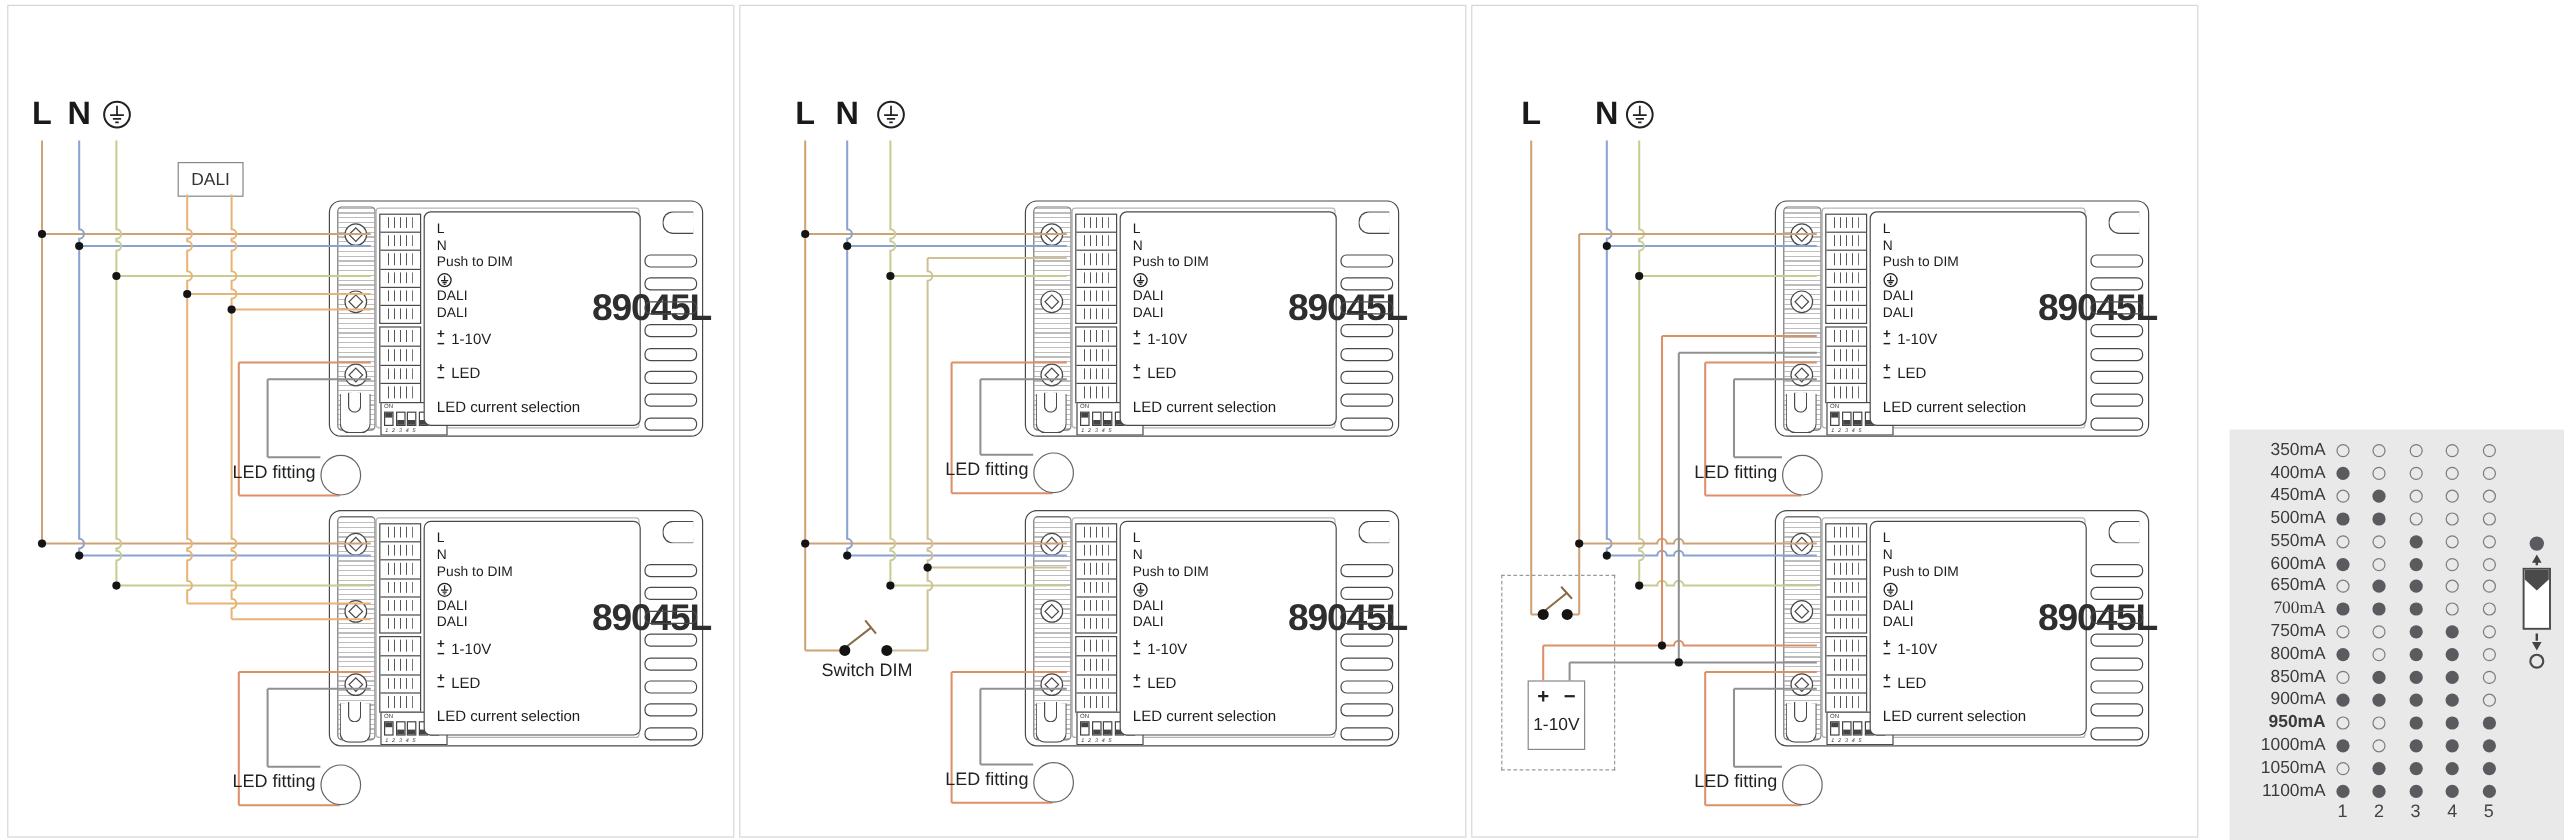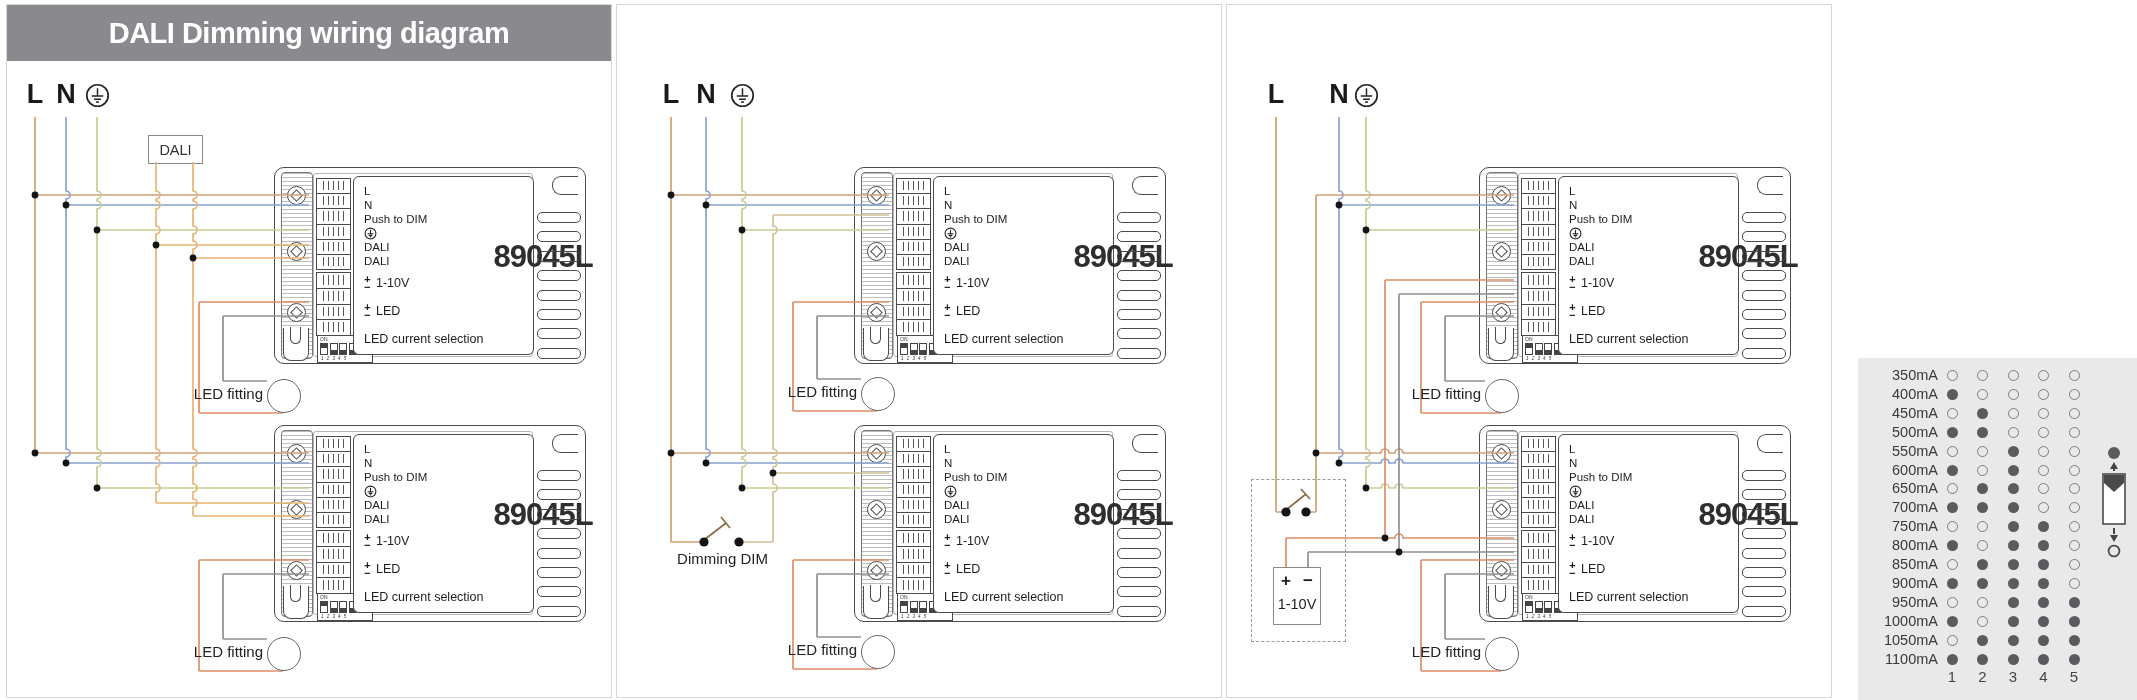--- a/index.html
+++ b/index.html
@@ -85,23 +85,20 @@
   .ct-dot.on{}
   .ct-dot.off{border:1.6px solid #7c7c7c;width:9px;height:9px;background:transparent;}
   .ct-col{position:absolute;top:310px;width:14px;text-align:center;
          font-size:15px;color:#444;}
   #switch-legend{position:absolute;left:240px;top:86px;}
 </style>
 </head>
 <body>
 
 <div class="panel" id="panel-0" style="left:6px">
-  <div class="panel-header" style="background: rgb(138, 138, 142);">
-    <span>DALI Dimming wiring diagram</span>
-  </div>
   <span class="mains-label" style="left:15px">L</span>
   <span class="mains-label" style="left:46px">N</span>
   <span class="earth-badge" style="left:78px">
     <svg viewBox="0 0 24 24" width="25" height="25">
         <circle cx="12" cy="12" r="10.3" fill="none" stroke="#222" stroke-width="1.6"></circle>
         <path d="M12 5v7.5 M6.5 12.5h11 M8.7 15.5h6.6 M10.6 18.3h2.8" stroke="#222" stroke-width="1.4" fill="none"></path>
       </svg>
   </span>
   <div class="dali-box">
     <span>DALI</span>
@@ -319,21 +316,21 @@
 
 <div class="panel" id="panel-1" style="left:616px">
   <span class="mains-label" style="left:41px">L</span>
   <span class="mains-label" style="left:76px">N</span>
   <span class="earth-badge" style="left:113px">
     <svg viewBox="0 0 24 24" width="25" height="25">
         <circle cx="12" cy="12" r="10.3" fill="none" stroke="#222" stroke-width="1.6"></circle>
         <path d="M12 5v7.5 M6.5 12.5h11 M8.7 15.5h6.6 M10.6 18.3h2.8" stroke="#222" stroke-width="1.4" fill="none"></path>
       </svg>
   </span>
-  <div class="sw-label" style="left:48px;top:545px;width:115px">Dimming DIM</div>
+  <div class="sw-label" style="left:48px;top:545px;width:115px">Switch DIM</div>
 <div class="driver" style="left: 237px; top: 162px;">
     <div class="d-flange"></div>
     <div class="d-inner"></div>
     <div class="d-screw s1"></div>
     <div class="d-screw s2"></div>
     <div class="d-screw s3"></div>
     <div class="d-tblock b1">
       <div class="d-cell"></div>
         <div class="d-cell"></div>
         <div class="d-cell"></div>
@@ -832,21 +829,21 @@
       <span class="ct-dot off" style="left: 210.5px;"></span>
     </div>
     <div class="ct-row" style="top: 122.4px;">
       <span class="ct-label">650mA</span>
       <span class="ct-dot off" style="left: 88.5px;"></span>
       <span class="ct-dot on" style="background: rgb(91, 91, 95); left: 119px;"></span>
       <span class="ct-dot on" style="background: rgb(91, 91, 95); left: 149.5px;"></span>
       <span class="ct-dot off" style="left: 180px;"></span>
       <span class="ct-dot off" style="left: 210.5px;"></span>
     </div>
-    <div class="ct-row" style="top: 141.3px;">
+    <div class="ct-row" style="top: 141.3px; font-family: Liberation Serif, serif;">
       <span class="ct-label">700mA</span>
       <span class="ct-dot on" style="background: rgb(91, 91, 95); left: 88.5px;"></span>
       <span class="ct-dot on" style="background: rgb(91, 91, 95); left: 119px;"></span>
       <span class="ct-dot on" style="background: rgb(91, 91, 95); left: 149.5px;"></span>
       <span class="ct-dot off" style="left: 180px;"></span>
       <span class="ct-dot off" style="left: 210.5px;"></span>
     </div>
     <div class="ct-row" style="top: 160.2px;">
       <span class="ct-label">750mA</span>
       <span class="ct-dot off" style="left: 88.5px;"></span>
@@ -872,21 +869,21 @@
       <span class="ct-dot off" style="left: 210.5px;"></span>
     </div>
     <div class="ct-row" style="top: 216.9px;">
       <span class="ct-label">900mA</span>
       <span class="ct-dot on" style="background: rgb(91, 91, 95); left: 88.5px;"></span>
       <span class="ct-dot on" style="background: rgb(91, 91, 95); left: 119px;"></span>
       <span class="ct-dot on" style="background: rgb(91, 91, 95); left: 149.5px;"></span>
       <span class="ct-dot on" style="background: rgb(91, 91, 95); left: 180px;"></span>
       <span class="ct-dot off" style="left: 210.5px;"></span>
     </div>
-    <div class="ct-row" style="top: 235.8px;">
+    <div class="ct-row" style="top: 235.8px; font-weight: bold;">
       <span class="ct-label">950mA</span>
       <span class="ct-dot off" style="left: 88.5px;"></span>
       <span class="ct-dot off" style="left: 119px;"></span>
       <span class="ct-dot on" style="background: rgb(91, 91, 95); left: 149.5px;"></span>
       <span class="ct-dot on" style="background: rgb(91, 91, 95); left: 180px;"></span>
       <span class="ct-dot on" style="background: rgb(91, 91, 95); left: 210.5px;"></span>
     </div>
     <div class="ct-row" style="top: 254.7px;">
       <span class="ct-label">1000mA</span>
       <span class="ct-dot on" style="background: rgb(91, 91, 95); left: 88.5px;"></span>

